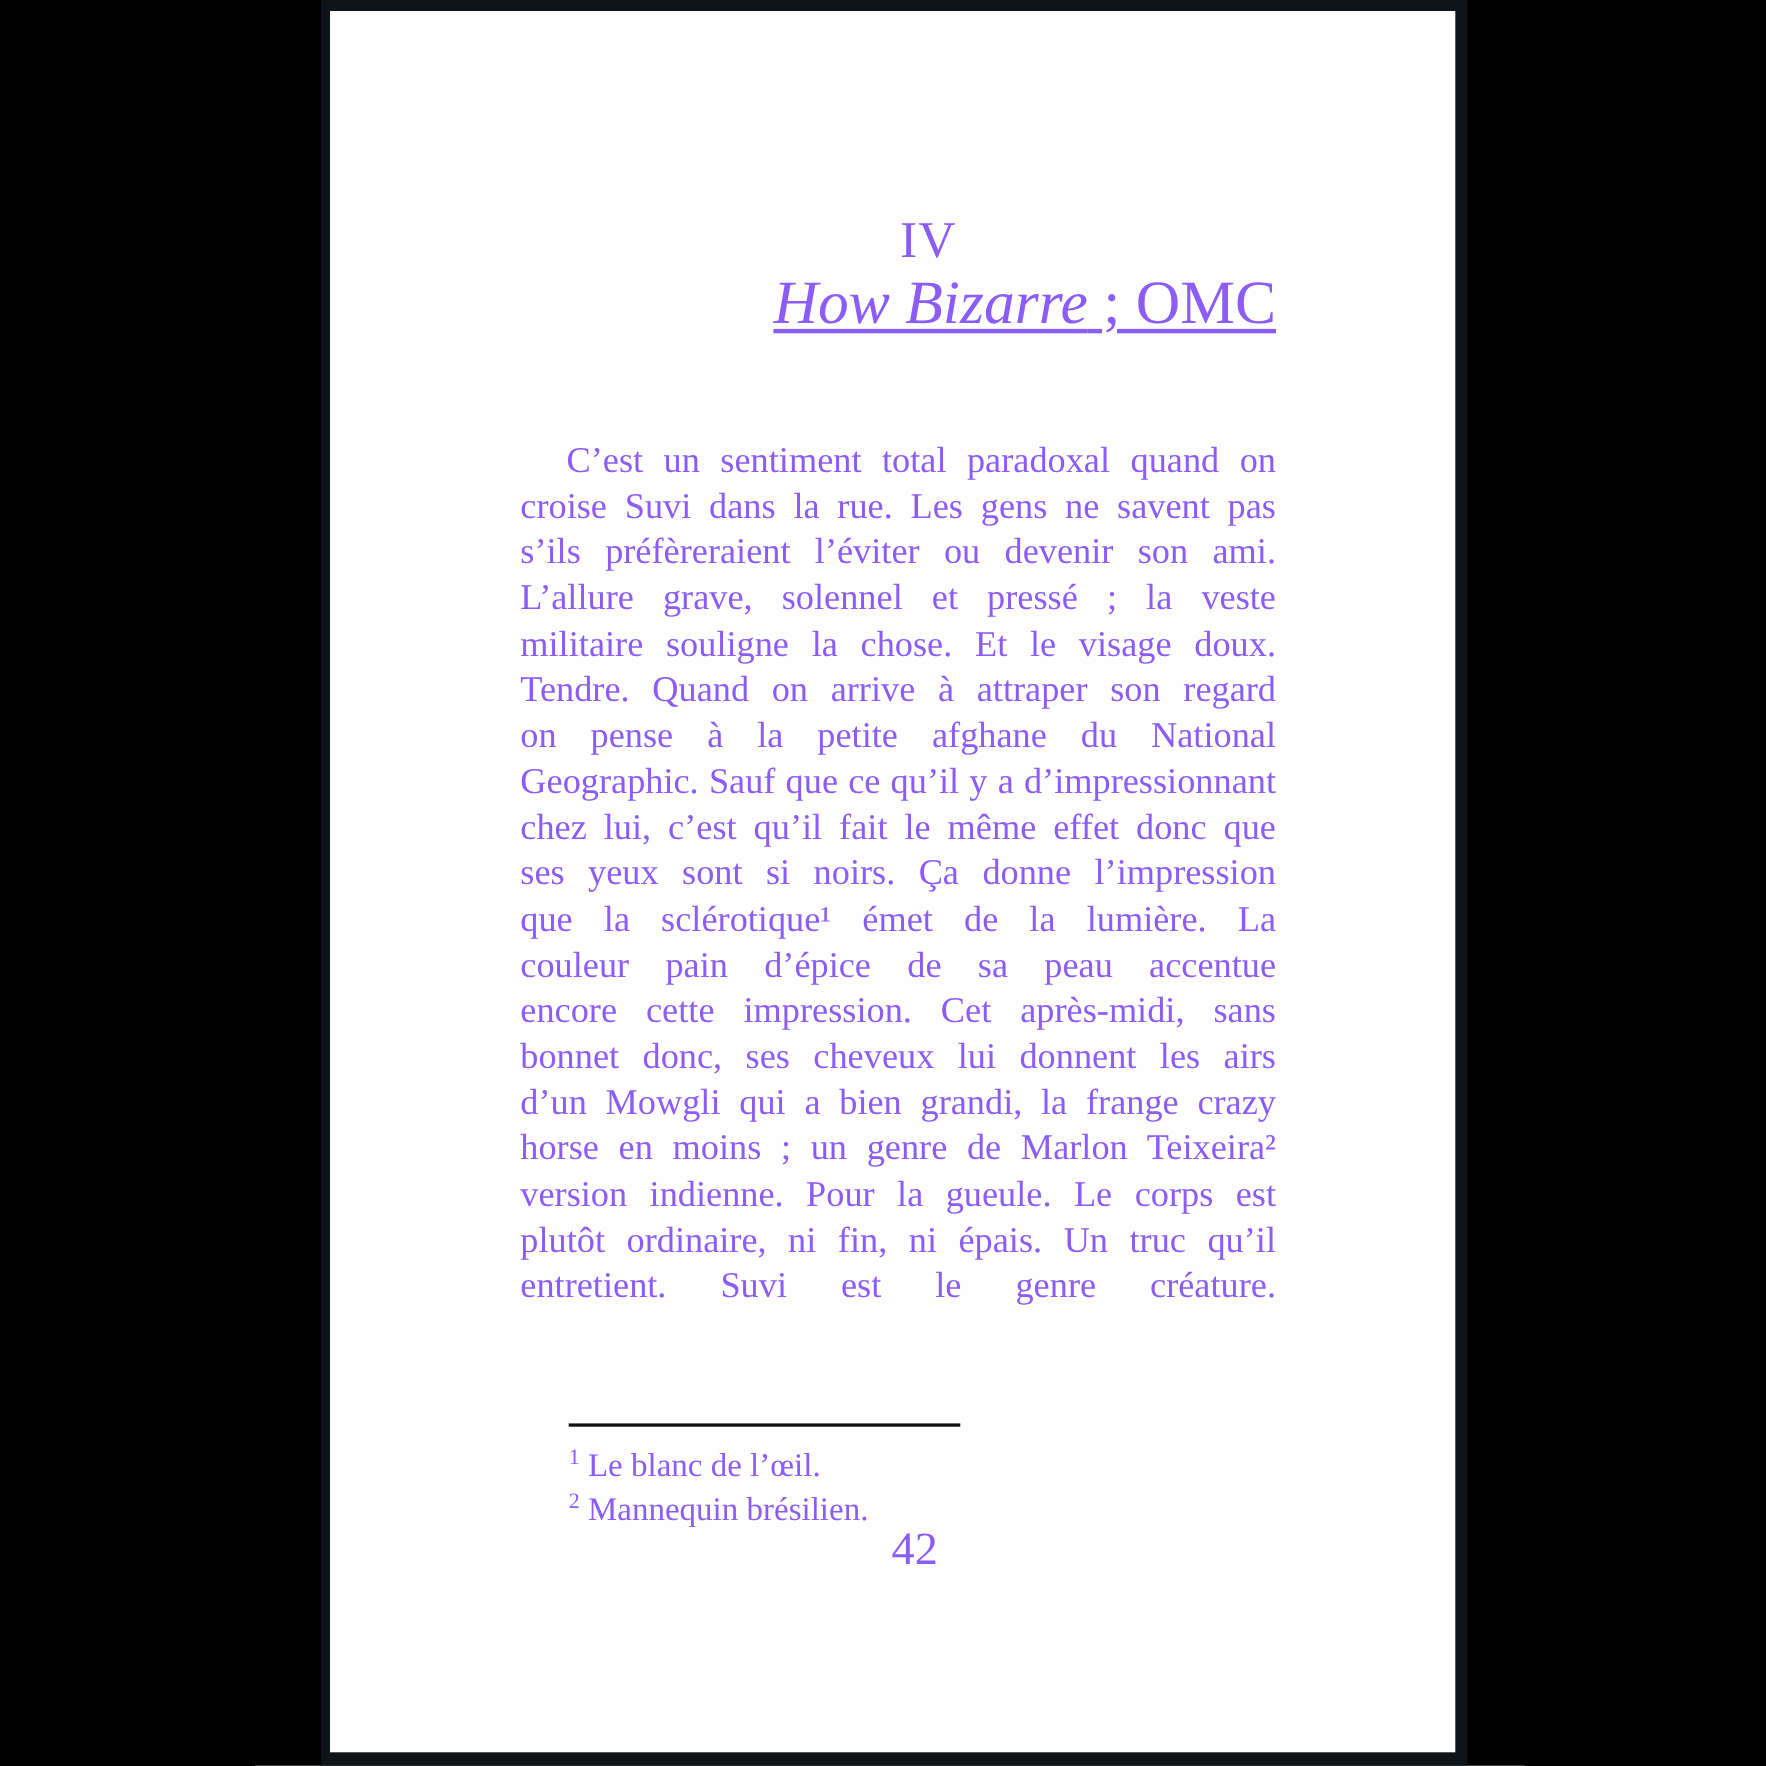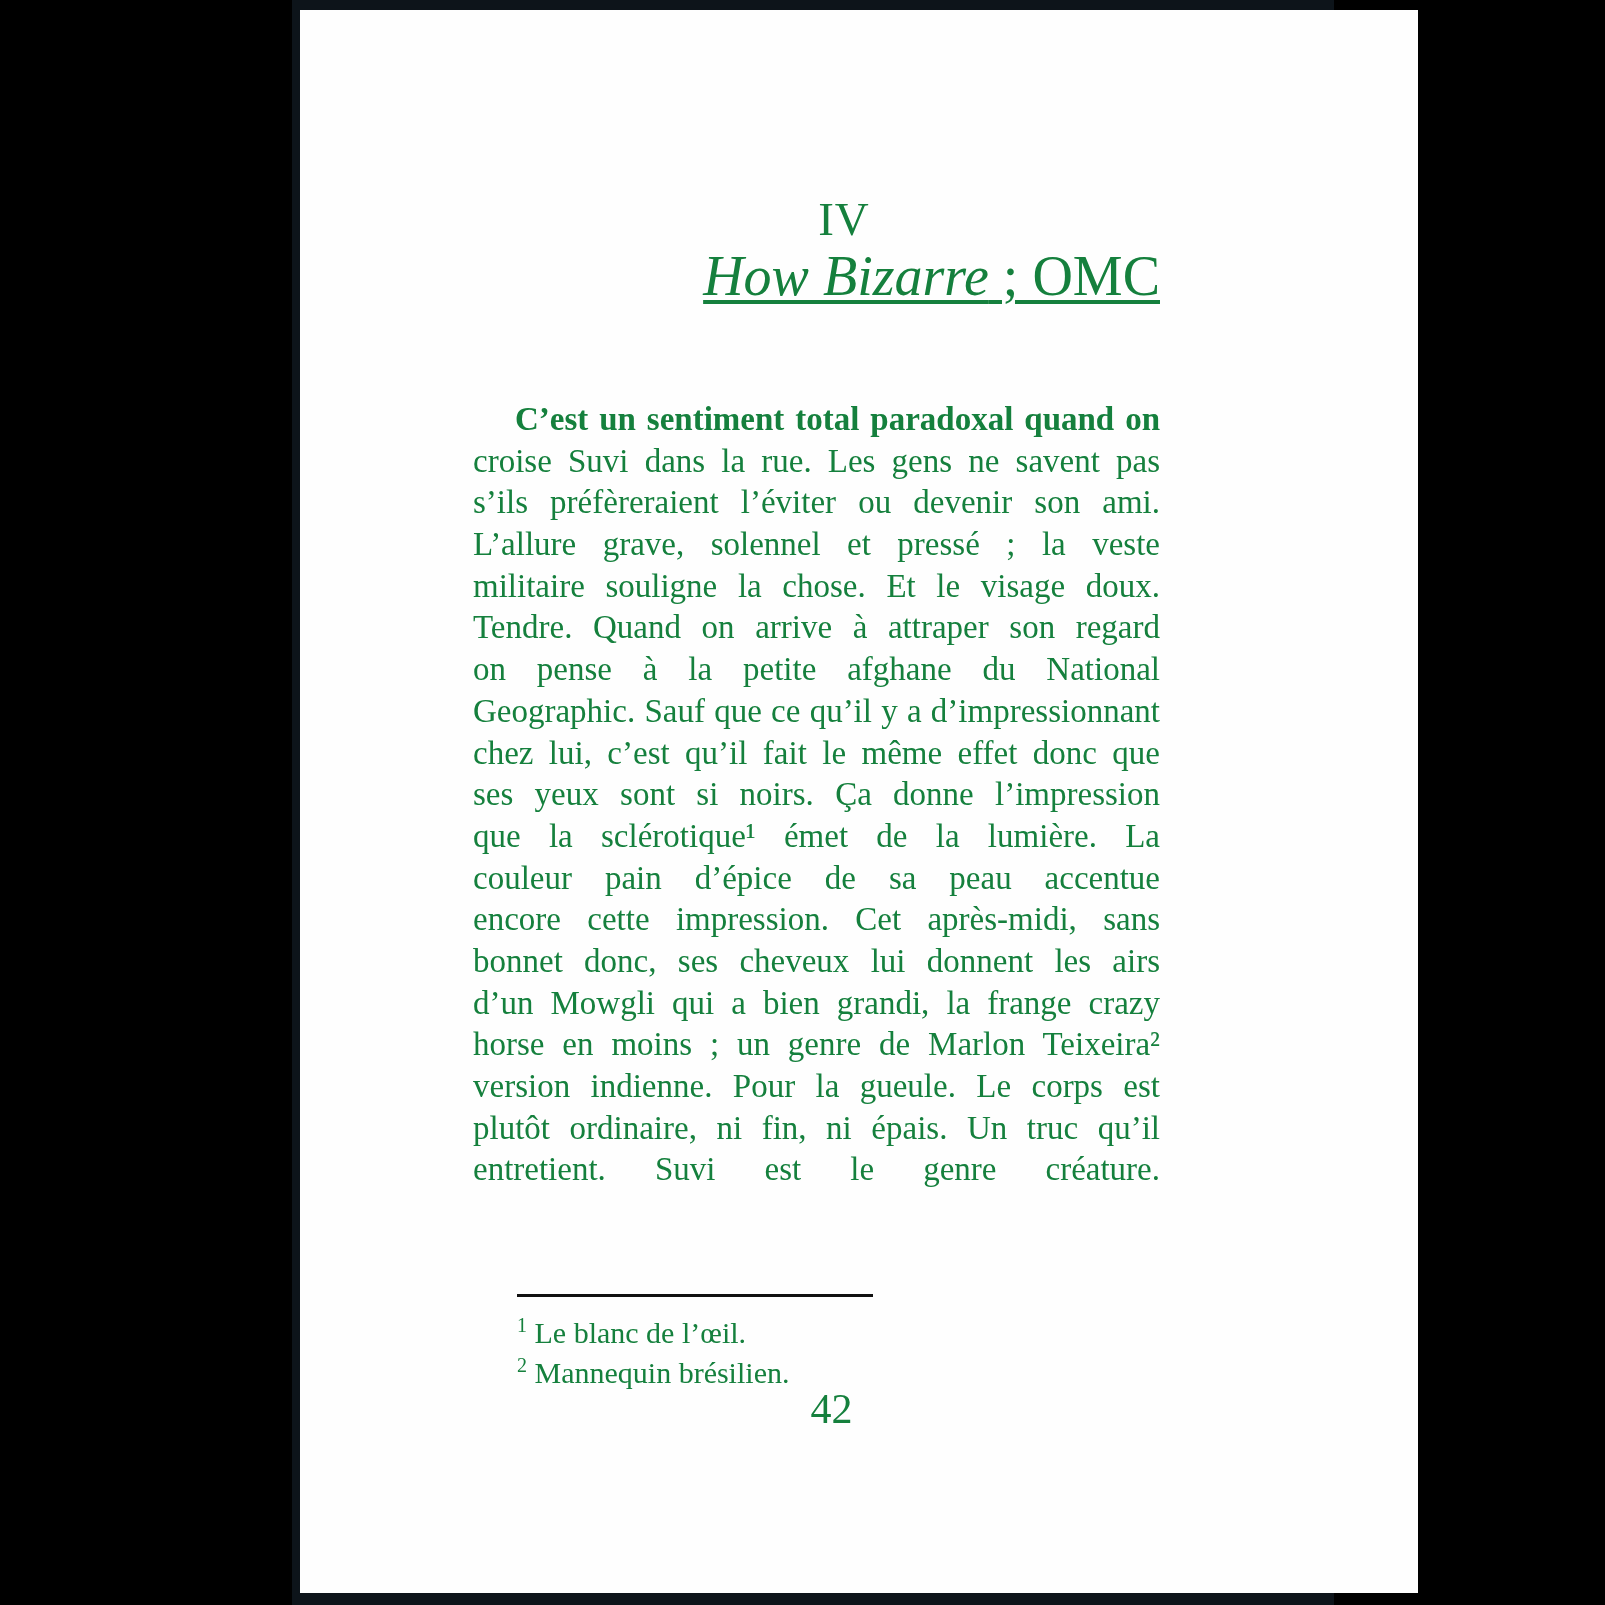--- a/index.html
+++ b/index.html
@@ -11,23 +11,23 @@
   }
   .viewer-frame {
     position: absolute;
     left: 292px; top: 0;
     width: 1042px; height: 1605px;
     background: #0d141a;
   }
   .paper {
     position: absolute;
     left: 8px; top: 10px;
-    width: 1118px; height: 1583px;
+    width: 1023px; height: 1583px;
     background: #fefefe;
-    color: #15803d;
+    color: #8b5cf6;
   }
   .chapter-number {
     position: absolute;
     left: 173px; top: 186px;
     width: 687px;
     text-align: center;
     text-indent: 55px;
     font-size: 47px;
     line-height: 1;
     letter-spacing: 1px;
@@ -55,21 +55,21 @@
     font-size: 33px;
     line-height: 41.7px;
   }
   .jline {
     height: 41.7px;
     white-space: nowrap;
     text-align: justify;
     text-align-last: justify;
     text-justify: inter-word;
   }
-  .body-lines .jline:first-child { text-indent: 42px; font-weight: bold; }
+  .body-lines .jline:first-child { text-indent: 42px; }
   .footnote-separator {
     position: absolute;
     left: 217px; top: 1284px;
     width: 356px; height: 3px;
     background: #111111;
   }
   .footnotes {
     position: absolute;
     left: 217px; top: 1303px;
     width: 620px;

